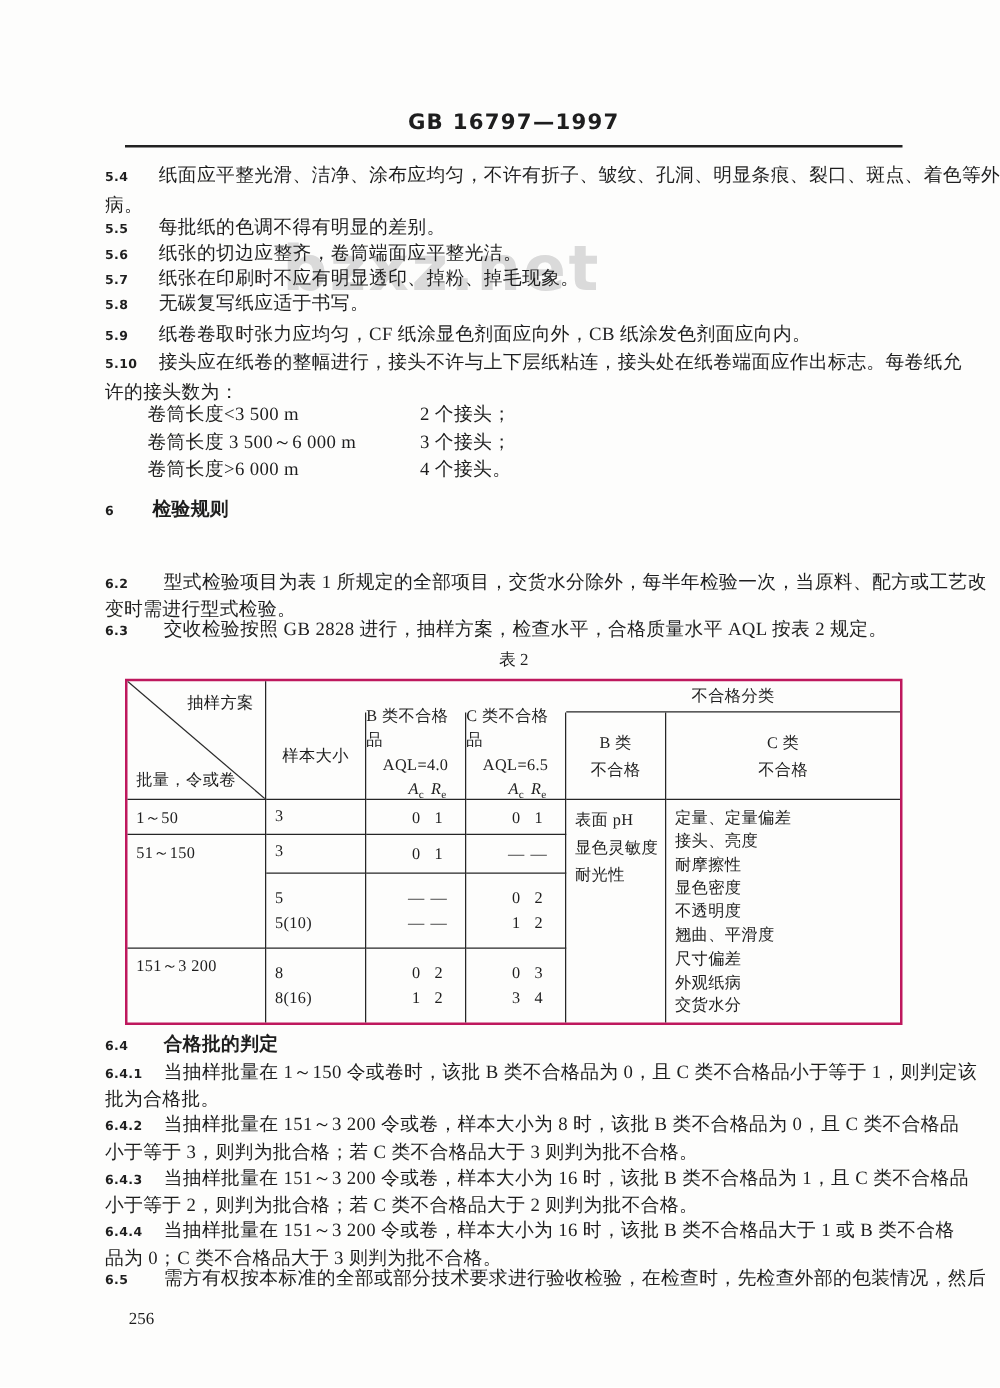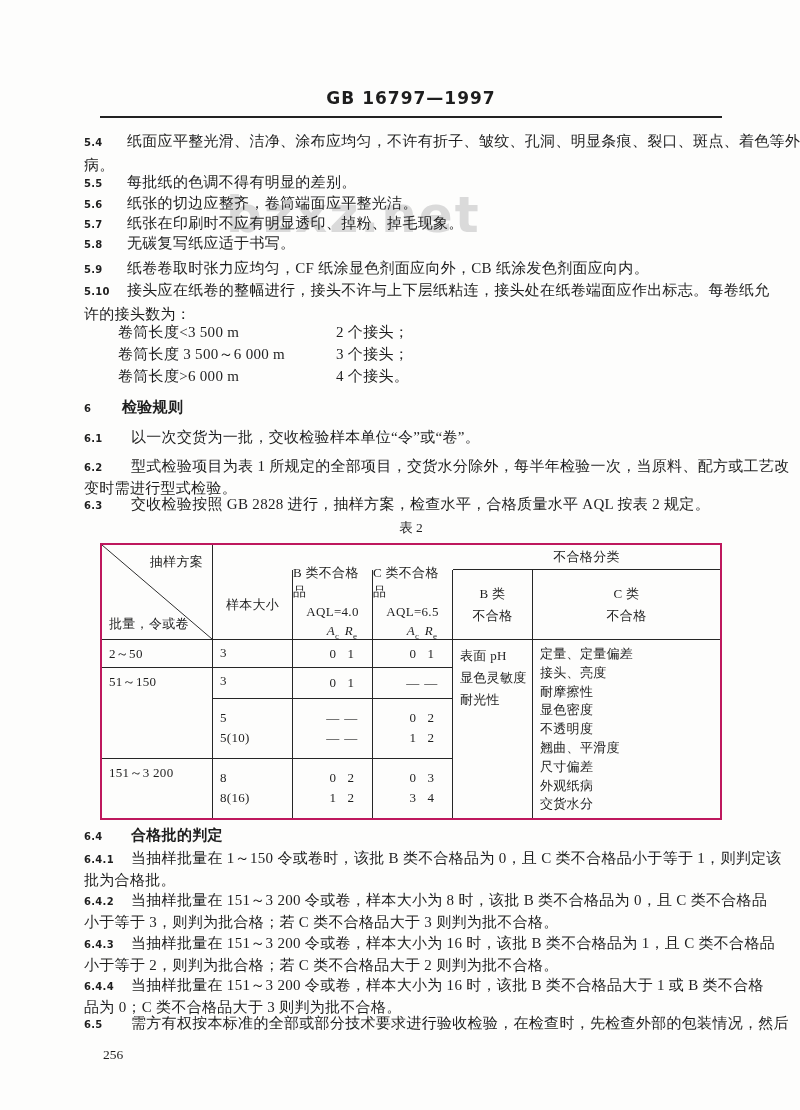--- a/index.html
+++ b/index.html
@@ -114,23 +114,20 @@
   <div class="abs p5 splices" style="top:321px">
     <div class="line"><span class="sp-label">卷筒长度&lt;3 500 m</span><span>2 个接头；</span></div>
     <div class="line"><span class="sp-label">卷筒长度 3 500～6 000 m</span><span>3 个接头；</span></div>
     <div class="line"><span class="sp-label">卷筒长度&gt;6 000 m</span><span>4 个接头。</span></div>
   </div>
 
   <div class="abs p6" style="top:397px">
     <div class="line heading"><span class="num" style="min-width:38px">6</span><span>检验规则</span></div>
   </div>
 
-  <div class="abs p6" style="top:427px">
-    <div class="line"><span class="num w6">6.1</span><span>以一次交货为一批，交收检验样本单位“令”或“卷”。</span></div>
-  </div>
 
   <div class="abs p6" style="top:456px">
     <div class="line"><span class="num w6">6.2</span><span>型式检验项目为表 1 所规定的全部项目，交货水分除外，每半年检验一次，当原料、配方或工艺改</span></div>
     <div class="line">变时需进行型式检验。</div>
   </div>
 
   <div class="abs p6" style="top:494px">
     <div class="line"><span class="num w6">6.3</span><span>交收检验按照 GB 2828 进行，抽样方案，检查水平，合格质量水平 AQL 按表 2 规定。</span></div>
   </div>
 
@@ -166,21 +163,21 @@
     </div>
     <div class="c col hdr2" style="grid-area:2/5/3/6">
       <div>B 类</div>
       <div>不合格</div>
     </div>
     <div class="c col hdr2 nr" style="grid-area:2/6/3/7">
       <div>C 类</div>
       <div>不合格</div>
     </div>
 
-    <div class="c tl" style="grid-area:3/1/4/2">2～50</div>
+    <div class="c tl" style="grid-area:3/1/4/2">1～50</div>
     <div class="c tl" style="grid-area:3/2/4/3">3</div>
     <div class="c" style="grid-area:3/3/4/4">
       <div class="pair">
           <span>0</span>
           <span>1</span>
         </div>
     </div>
     <div class="c" style="grid-area:3/4/4/5">
       <div class="pair">
           <span>0</span>

